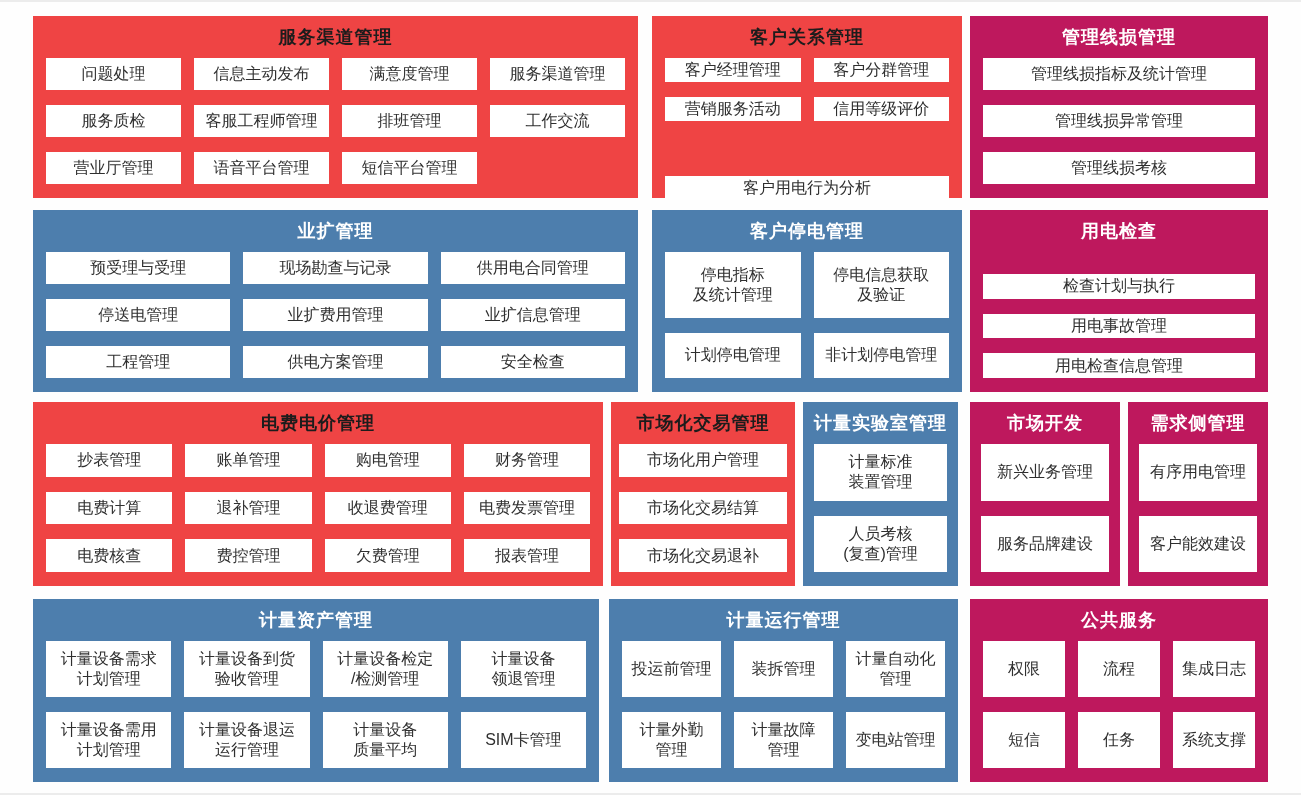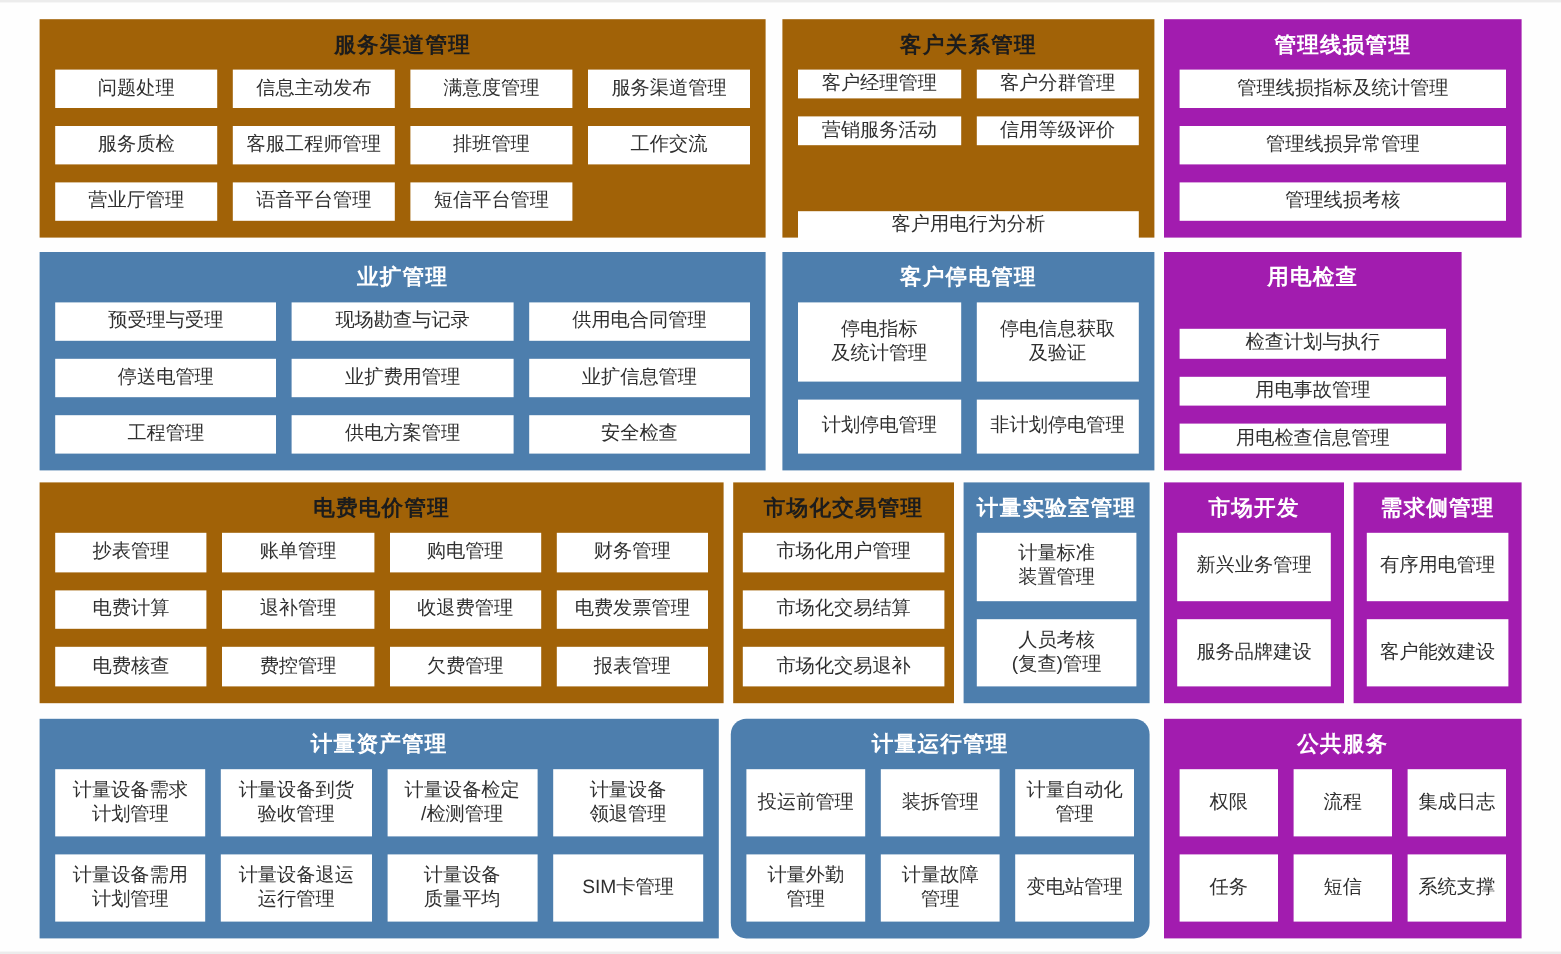--- a/index.html
+++ b/index.html
@@ -2,23 +2,23 @@
 <html><head>
 <meta charset="utf-8">
 <style>
   html,body { margin:0; padding:0; background:#ffffff; }
   .canvas {
     position:relative; width:1301px; height:795px; box-sizing:border-box;
     background:#fefefe; border-top:2px solid #ececec; border-bottom:2px solid #ececec;
     font-family:"Liberation Sans", sans-serif; overflow:hidden;
   }
   .block { position:absolute; display:flex; flex-direction:column; box-sizing:border-box; }
-  .theme-light { background:#a16207; }
+  .theme-light { background:#ef4444; }
   .theme-dark  { background:#4d7ead;justify-content:flex-end; }
-  .theme-teal  { background:#a21caf; }
+  .theme-teal  { background:#be185d; }
   .block-title {
     height:42px; flex:0 0 42px; display:flex; align-items:center; justify-content:center;
     font-weight:bold; font-size:18px; letter-spacing:1px; color:#1c1c1c;
   }
   .theme-dark .block-title, .theme-teal .block-title { color:#ffffff; }
   .block-items {
     flex:1; display:grid; gap:15px 13px; padding:0 13px 14px; box-sizing:border-box;
   }
   .cols-1 { grid-template-columns:1fr; }
   .cols-2 { grid-template-columns:repeat(2,1fr); }
@@ -29,28 +29,28 @@
     text-align:center; font-size:16px; color:#2f2f2f; line-height:1.25;
     white-space:pre-line; box-sizing:border-box; padding:2px 3px;
   }
   .span-2 { grid-column:span 2;margin-top:40px; }
   
   .b1  { left:33px;   top:14px;  width:605px; height:182px; }
   .b2  { left:652px;  top:14px;  width:310px; height:182px; }
   .b3  { left:970px;  top:14px;  width:298px; height:182px; }
   .b4  { left:33px;   top:208px; width:605px; height:182px; }
   .b5  { left:652px;  top:208px; width:310px; height:182px; }
-  .b6  { left:970px;  top:208px; width:248px; height:182px;gap:22px; }
+  .b6  { left:970px;  top:208px; width:298px; height:182px;gap:22px; }
   .b7  { left:33px;   top:400px; width:570px; height:184px;justify-content:flex-end; }
   .b8  { left:611px;  top:400px; width:184px; height:184px; }
   .b9  { left:803px;  top:400px; width:155px; height:184px; }
   .b10 { left:970px;  top:400px; width:150px; height:184px; }
   .b11 { left:1128px; top:400px; width:140px; height:184px; }
   .b12 { left:33px;   top:597px; width:566px; height:183px; }
-  .b13 { left:609px;  top:597px; width:349px; height:183px;border-radius:13px; }
+  .b13 { left:609px;  top:597px; width:349px; height:183px; }
   .b14 { left:970px;  top:597px; width:298px; height:183px; }
   .b8 .block-items { padding:0 8px 14px; }
   .b9 .block-items, .b10 .block-items, .b11 .block-items { padding:0 11px 14px; }
 </style>
 </head>
 <body>
 
 <div class="canvas">
   <section class="block b1 theme-light">
     <div class="block-title">服务渠道管理</div>
@@ -200,18 +200,18 @@
 管理</div>
         <div class="item">变电站管理</div>
       </div>
   </section>
   <section class="block b14 theme-teal">
     <div class="block-title">公共服务</div>
     <div class="block-items cols-3">
         <div class="item">权限</div>
         <div class="item">流程</div>
         <div class="item">集成日志</div>
+        <div class="item">短信</div>
         <div class="item">任务</div>
-        <div class="item">短信</div>
         <div class="item">系统支撑</div>
       </div>
   </section>
 </div>
 
 </body></html>

